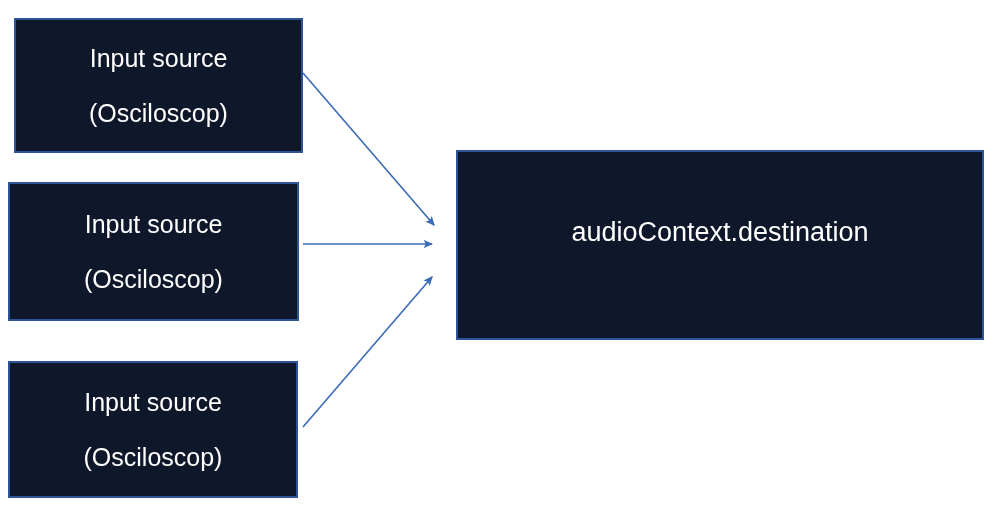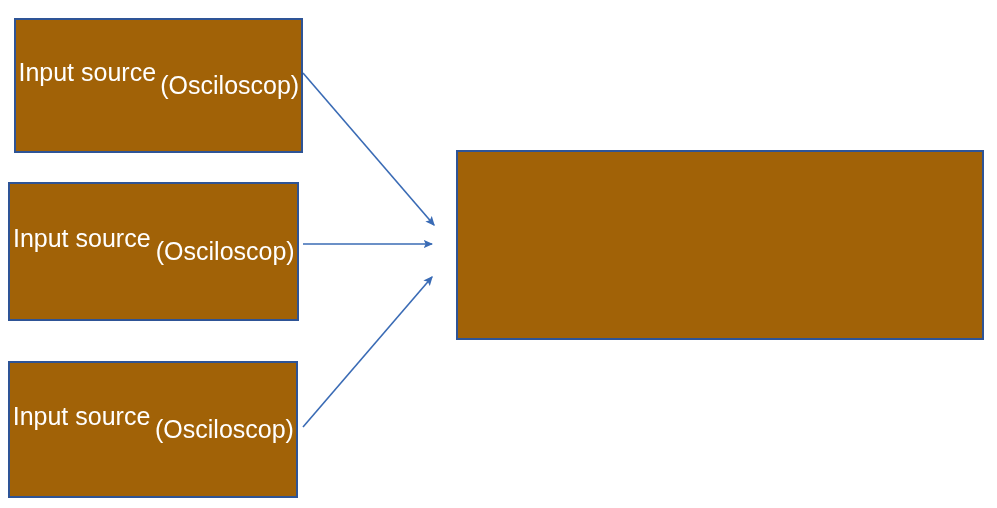--- a/index.html
+++ b/index.html
@@ -13,24 +13,24 @@
   #canvas {
     position: relative;
     width: 997px;
     height: 508px;
     background: #ffffff;
     overflow: hidden;
   }
   .node {
     position: absolute;
     box-sizing: border-box;
-    background: #a16207;
+    background: #0f172a;
     border: 2px solid #2E5496;
     display: flex;
-    flex-direction: row;
+    flex-direction: column;
     align-items: center;
     justify-content: center;
     color: #ffffff;
     text-align: center;
     line-height: 1.15;
   }
   .node .line1,
   .node .line2 {
     display: block;
     width: 100%;
@@ -86,15 +86,16 @@
     <span class="line1">Input source</span>
     <span class="line2">(Osciloscop)</span>
   </div>
 
   <div class="node input-node" id="node-input-3">
     <span class="line1">Input source</span>
     <span class="line2">(Osciloscop)</span>
   </div>
 
   <div class="node dest-node" id="node-destination">
+    <span class="line1">audioContext.destination</span>
   </div>
 
 </div>
 
 </body></html>

